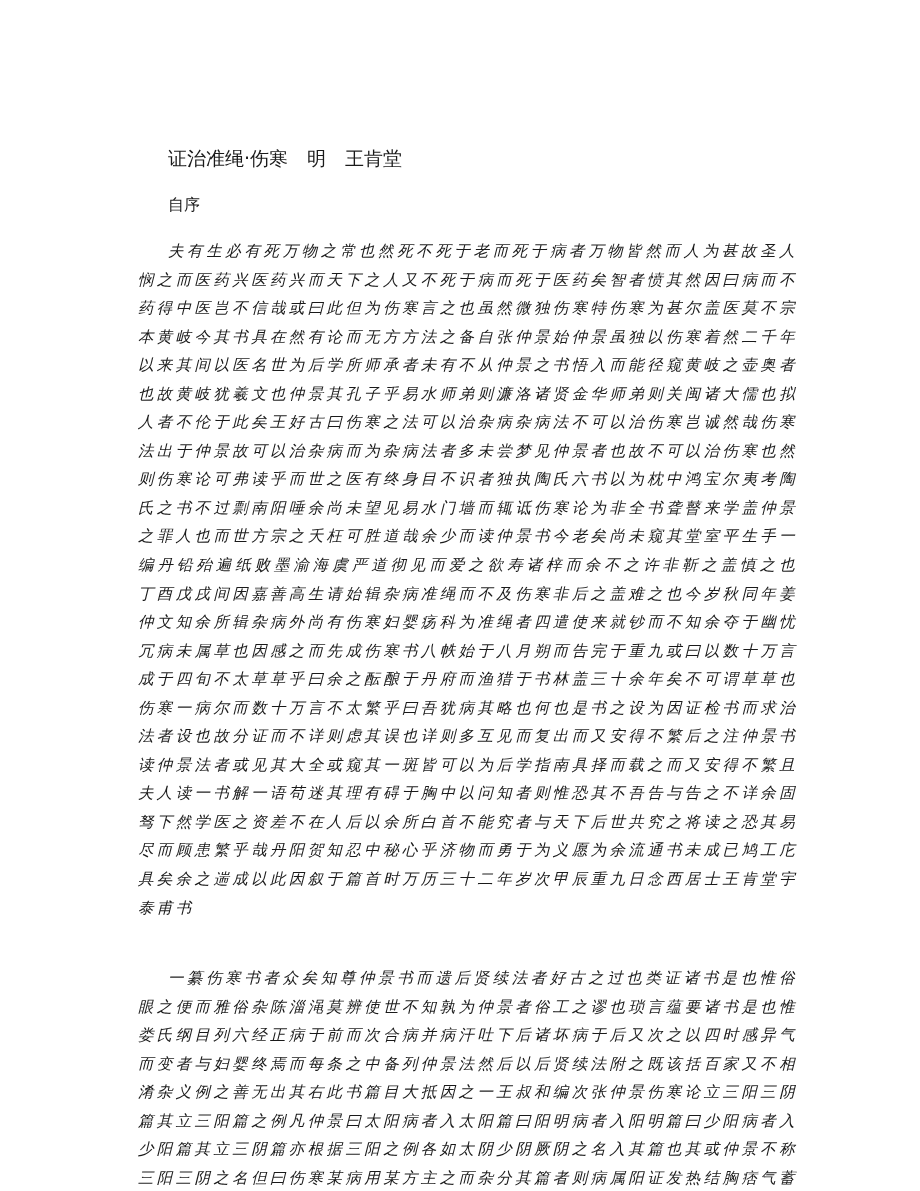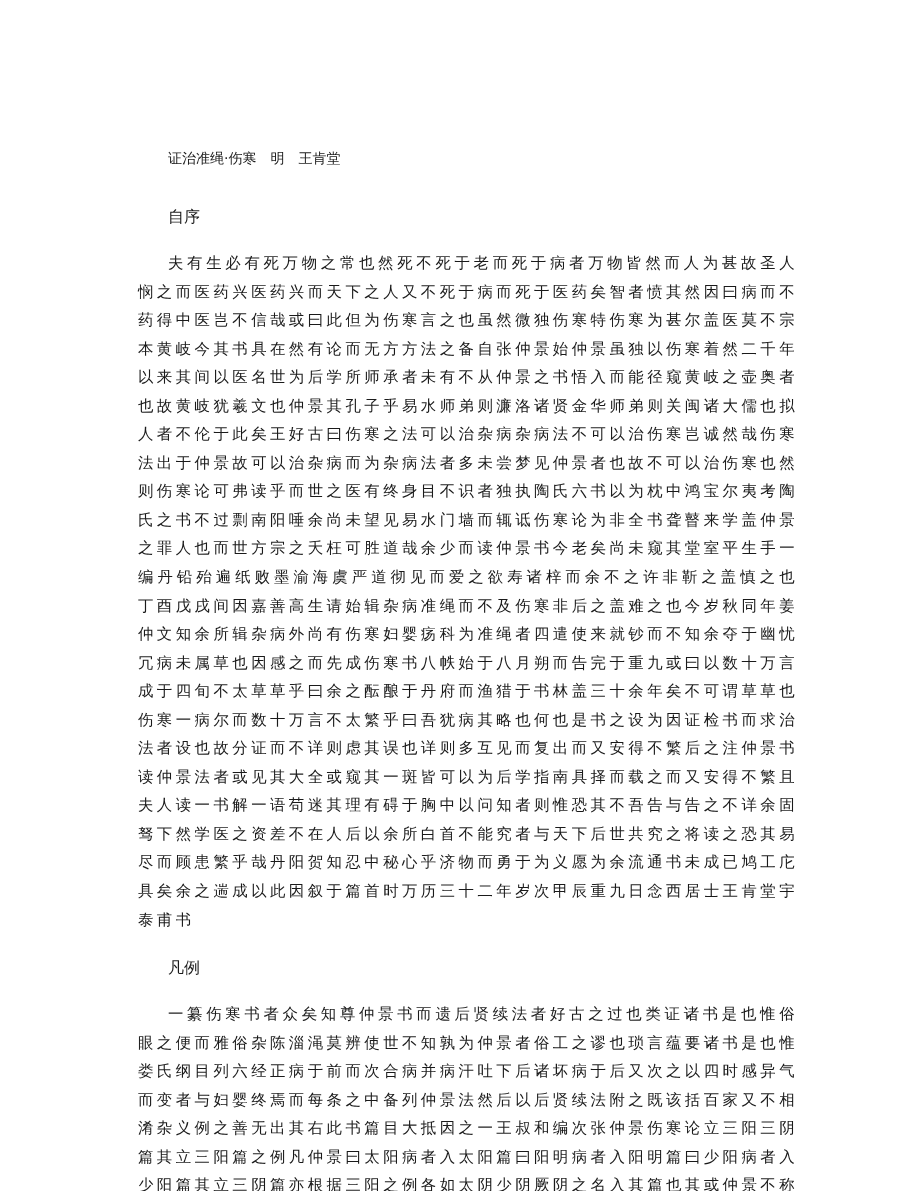--- a/index.html
+++ b/index.html
@@ -15,23 +15,23 @@
     font-family: "DejaVu Sans", "Liberation Sans", sans-serif;
     color: #1a1a1a;
   }
   .page {
     position: absolute;
     left: 138px;
     top: 146px;
     width: 660px;
   }
   .title {
-    font-size: 14px;
+    font-size: 19px;
     line-height: 24px;
-    margin: 0 0 12px 30px;
+    margin: 0 0 0 30px;
     height: 24px;
     white-space: nowrap;
   }
   .section-heading {
     font-size: 16px;
     line-height: 24px;
     margin: 0 0 0 30px;
     height: 24px;
   }
   .gap-title { height: 23px; }
@@ -39,30 +39,30 @@
   .gap-section { height: 22px; }
   .para {
     font-size: 15.4px;
     line-height: 28.55px;
     text-indent: 30px;
     letter-spacing: 3.45px;
     word-break: break-all;
     margin: 0;
     width: 660px;
     text-align: justify;
+    font-style: italic;
   }
 </style>
 </head>
 <body>
 
 <div class="page">
   <div class="title">证治准绳·伤寒　明　王肯堂</div>
   <div class="gap-title"></div>
 
   <div class="section-heading">自序</div>
   <div class="gap-heading"></div>
   <p class="para">夫有生必有死万物之常也然死不死于老而死于病者万物皆然而人为甚故圣人悯之而医药兴医药兴而天下之人又不死于病而死于医药矣智者愤其然因曰病而不药得中医岂不信哉或曰此但为伤寒言之也虽然微独伤寒特伤寒为甚尔盖医莫不宗本黄岐今其书具在然有论而无方方法之备自张仲景始仲景虽独以伤寒着然二千年以来其间以医名世为后学所师承者未有不从仲景之书悟入而能径窥黄岐之壶奥者也故黄岐犹羲文也仲景其孔子乎易水师弟则濂洛诸贤金华师弟则关闽诸大儒也拟人者不伦于此矣王好古曰伤寒之法可以治杂病杂病法不可以治伤寒岂诚然哉伤寒法出于仲景故可以治杂病而为杂病法者多未尝梦见仲景者也故不可以治伤寒也然则伤寒论可弗读乎而世之医有终身目不识者独执陶氏六书以为枕中鸿宝尔夷考陶氏之书不过剽南阳唾余尚未望见易水门墙而辄诋伤寒论为非全书聋瞽来学盖仲景之罪人也而世方宗之夭枉可胜道哉余少而读仲景书今老矣尚未窥其堂室平生手一编丹铅殆遍纸败墨渝海虞严道彻见而爱之欲寿诸梓而余不之许非靳之盖慎之也　丁酉戊戌间因嘉善高生请始辑杂病准绳而不及伤寒非后之盖难之也今岁秋同年姜仲文知余所辑杂病外尚有伤寒妇婴疡科为准绳者四遣使来就钞而不知余夺于幽忧冗病未属草也因感之而先成伤寒书八帙始于八月朔而告完于重九或曰以数十万言成于四旬不太草草乎曰余之酝酿于丹府而渔猎于书林盖三十余年矣不可谓草草也伤寒一病尔而数十万言不太繁乎曰吾犹病其略也何也是书之设为因证检书而求治法者设也故分证而不详则虑其误也详则多互见而复出而又安得不繁后之注仲景书读仲景法者或见其大全或窥其一斑皆可以为后学指南具择而载之而又安得不繁且夫人读一书解一语苟迷其理有碍于胸中以问知者则惟恐其不吾告与告之不详余固驽下然学医之资差不在人后以余所白首不能究者与天下后世共究之将读之恐其易尽而顾患繁乎哉丹阳贺知忍中秘心乎济物而勇于为义愿为余流通书未成已鸠工庀具矣余之遄成以此因叙于篇首时万历三十二年岁次甲辰重九日念西居士王肯堂宇泰甫书</p>
 
   <div class="gap-section"></div>
-  <div class="section-heading">凡例</div>
   <div class="gap-heading"></div>
   <p class="para">一纂伤寒书者众矣知尊仲景书而遗后贤续法者好古之过也类证诸书是也惟俗眼之便而雅俗杂陈淄渑莫辨使世不知孰为仲景者俗工之谬也琐言蕴要诸书是也惟娄氏纲目列六经正病于前而次合病并病汗吐下后诸坏病于后又次之以四时感异气而变者与妇婴终焉而每条之中备列仲景法然后以后贤续法附之既该括百家又不相淆杂义例之善无出其右此书篇目大抵因之一王叔和编次张仲景伤寒论立三阳三阴篇其立三阳篇之例凡仲景曰太阳病者入太阳篇曰阳明病者入阳明篇曰少阳病者入少阳篇其立三阴篇亦根据三阳之例各如太阴少阴厥阴之名入其篇也其或仲景不称三阳三阴之名但曰伤寒某病用某方主之而杂分其篇者则病属阳证发热结胸痞气蓄血衄血之类皆混入太阳篇病属阴证厥逆下利呕吐之类皆混入厥阴篇也惟燥屎及屎硬不大便大便难等证虽不称名</p>
 </div>
 
 </body></html>

